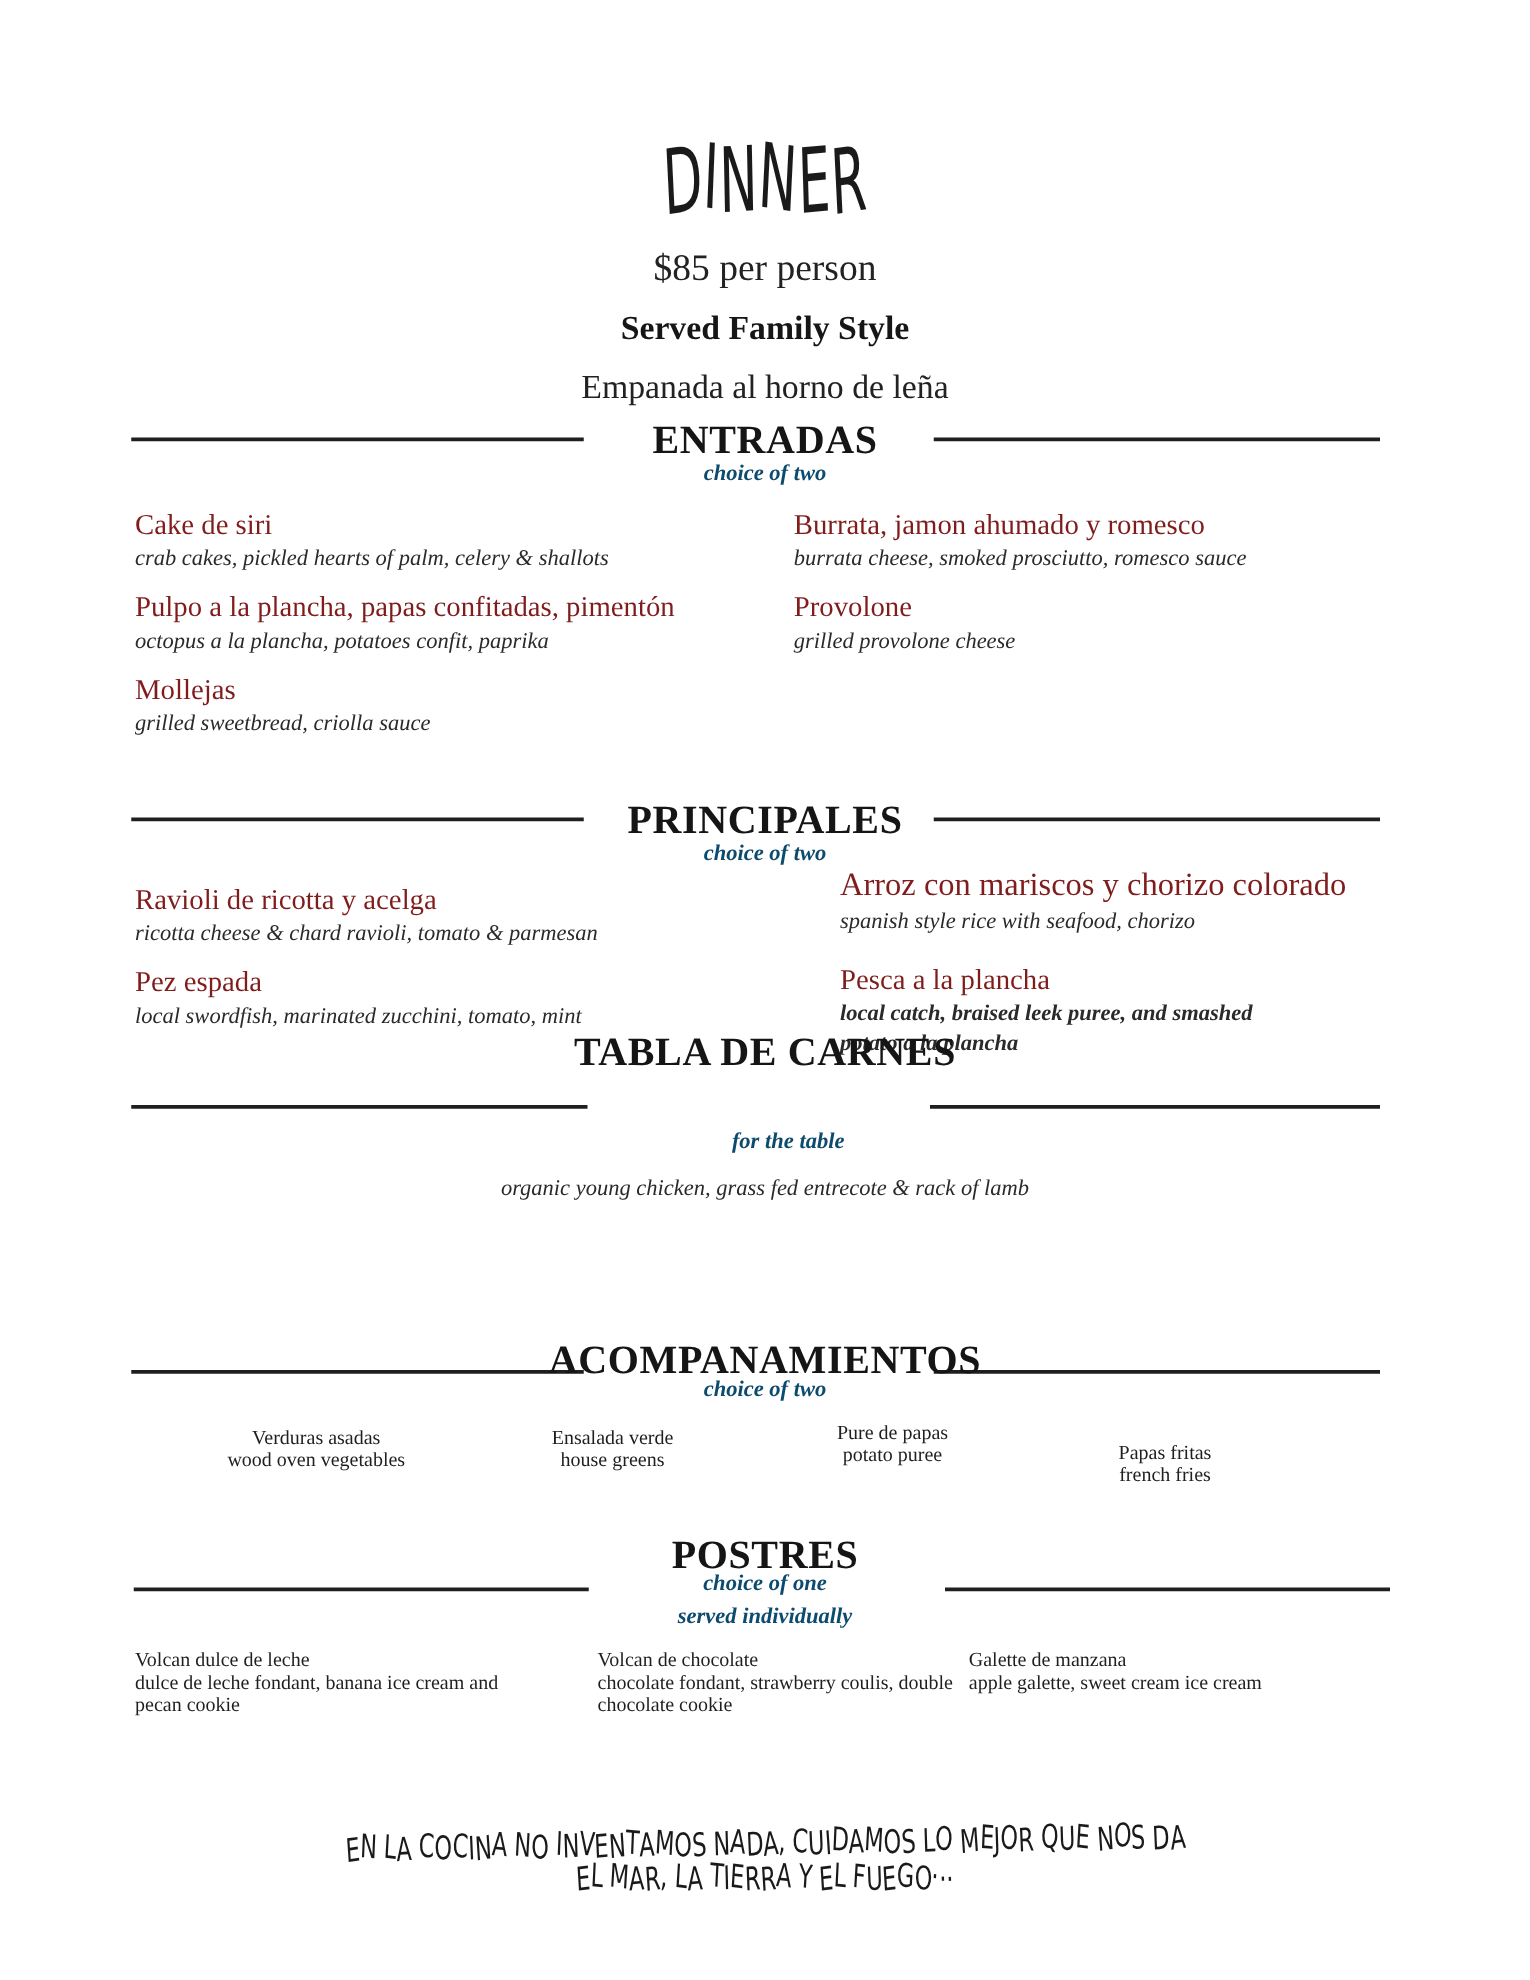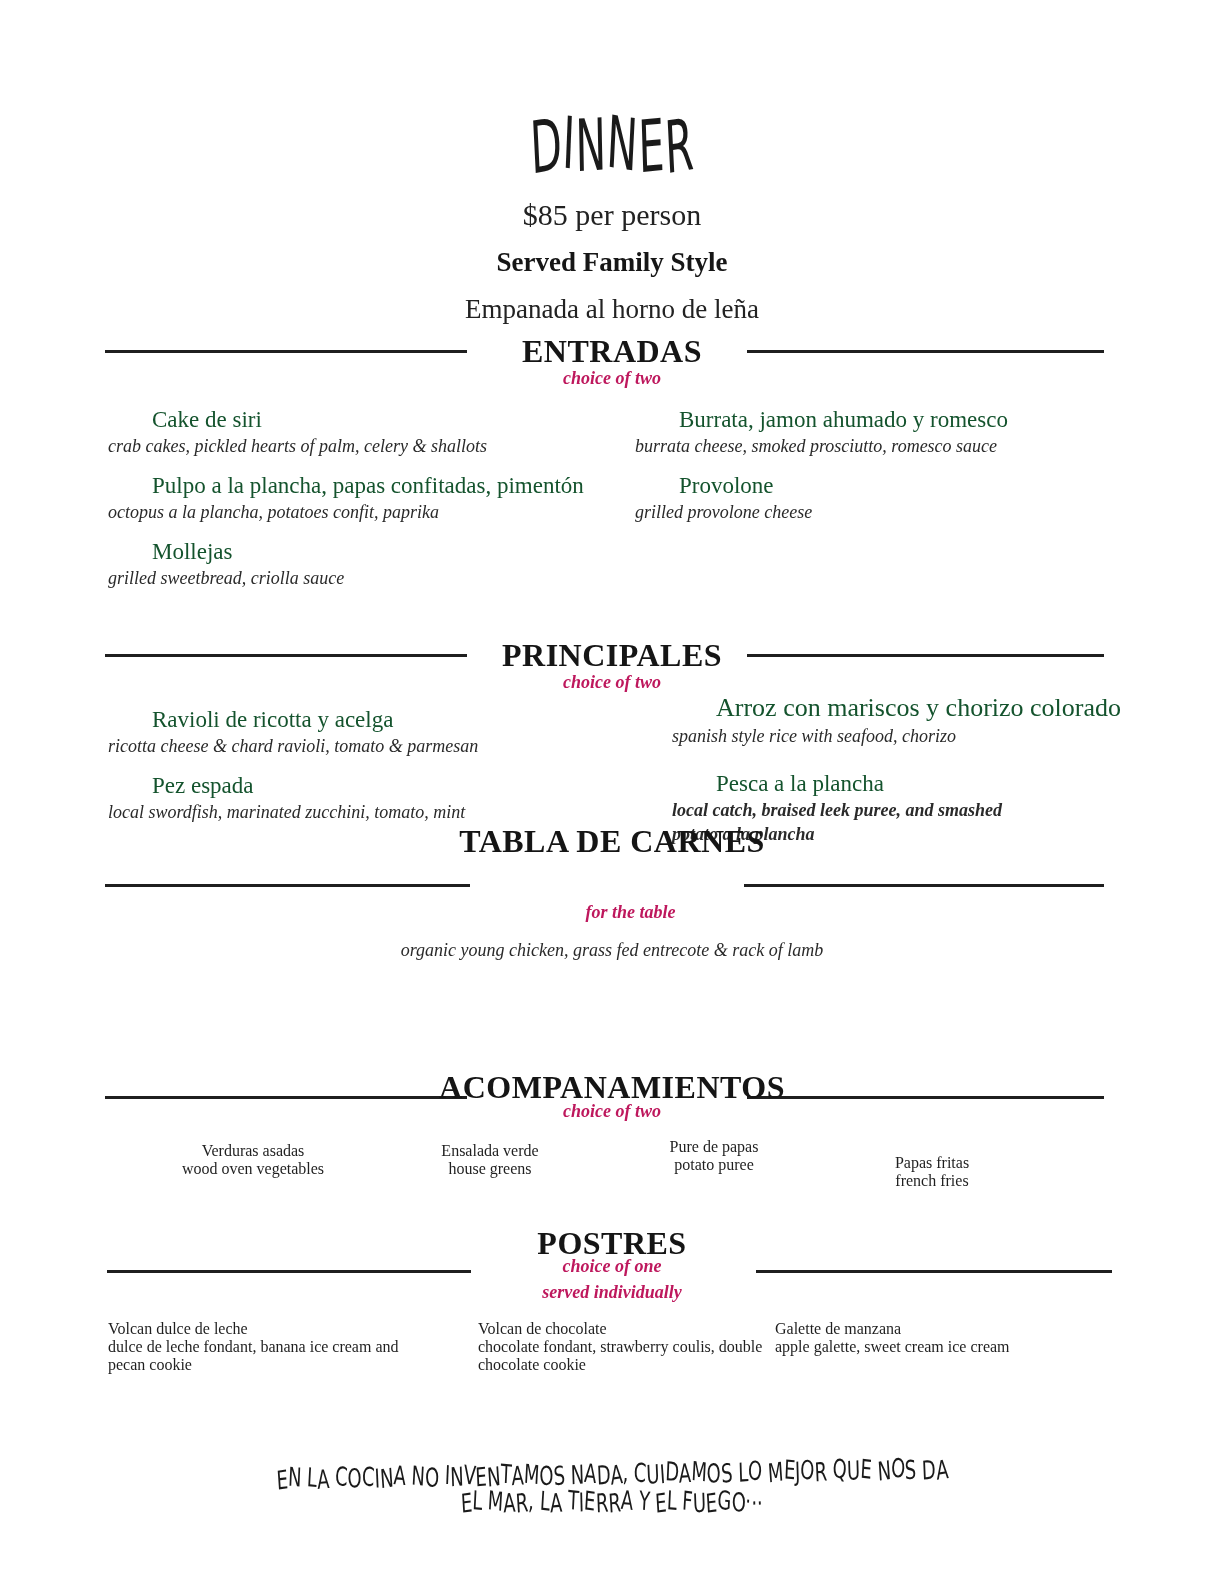--- a/index.html
+++ b/index.html
@@ -41,25 +41,25 @@
 
   .price{font-size:30px;line-height:34px;color:#222;}
   .served{font-size:27px;line-height:30px;font-weight:bold;color:#161616;}
   .subtitle{font-size:27px;line-height:30px;color:#222;}
 
   .section-title{
     font-size:32px;line-height:30px;font-weight:bold;color:#151515;
     letter-spacing:0.5px;
   }
   .section-note{
-    font-size:18px;line-height:22px;font-weight:bold;font-style:italic;color:#be185d;
+    font-size:18px;line-height:22px;font-weight:bold;font-style:italic;color:#0c4a6e;
   }
   .rule{height:3px;background:#1f1f1f;}
 
-  .item .name{font-size:23px;line-height:28px;color:#14532d;margin-left:44px;}
+  .item .name{font-size:23px;line-height:28px;color:#7f1d1d;}
   .item .desc{font-size:18px;line-height:24px;font-style:italic;color:#2a2a2a;}
   .item{margin-bottom:14px;}
   .name-lg{font-size:26px !important;line-height:32px !important;white-space:nowrap;}
 
   .col{position:absolute;}
   .col-center{transform:translateX(-50%);text-align:center;}
   .nowrap{white-space:nowrap;}
 </style>
 </head>
 <body>

